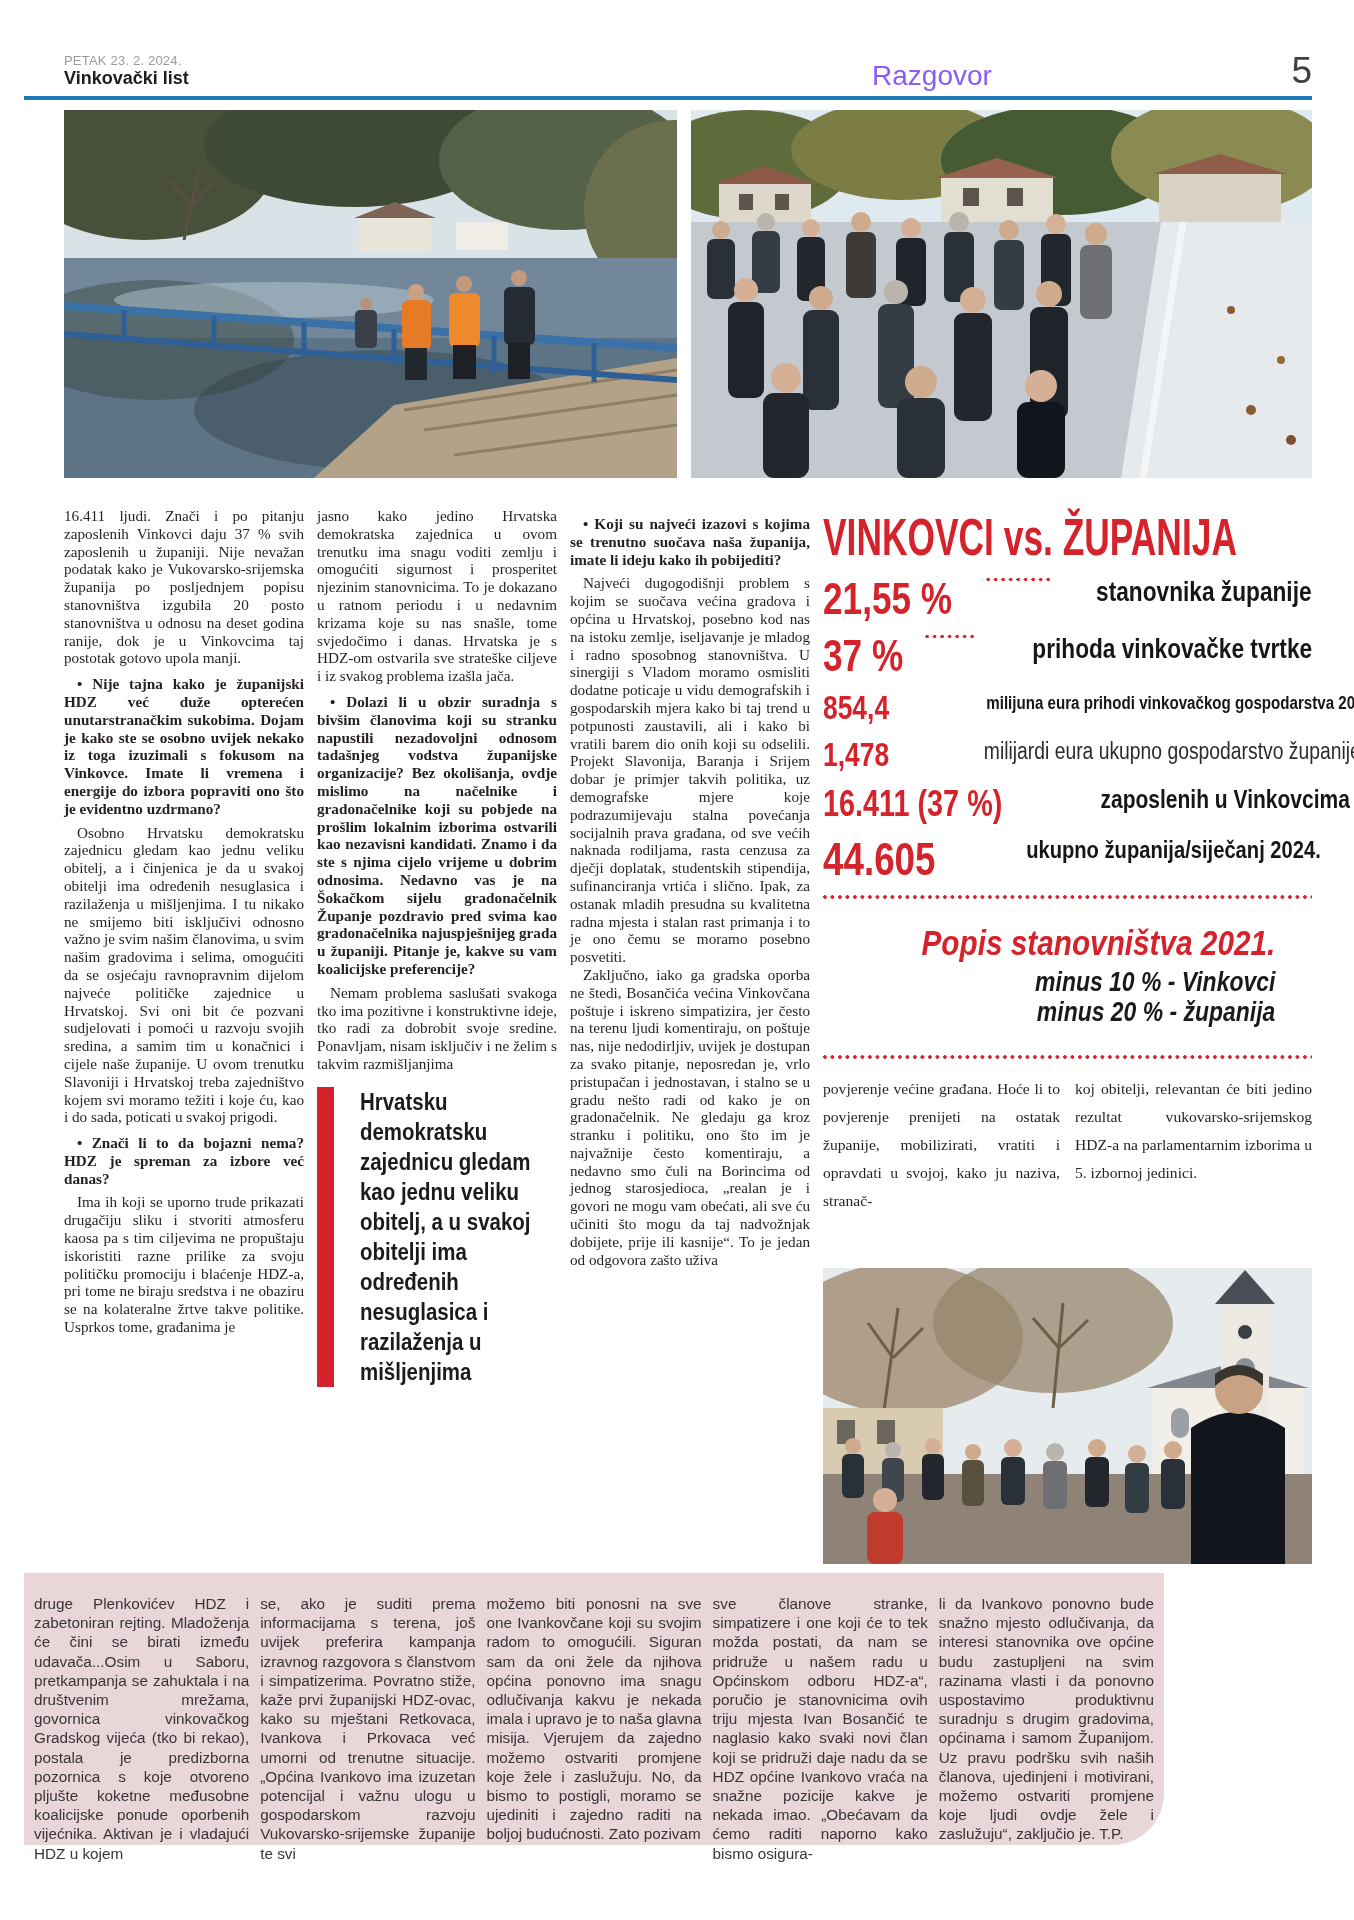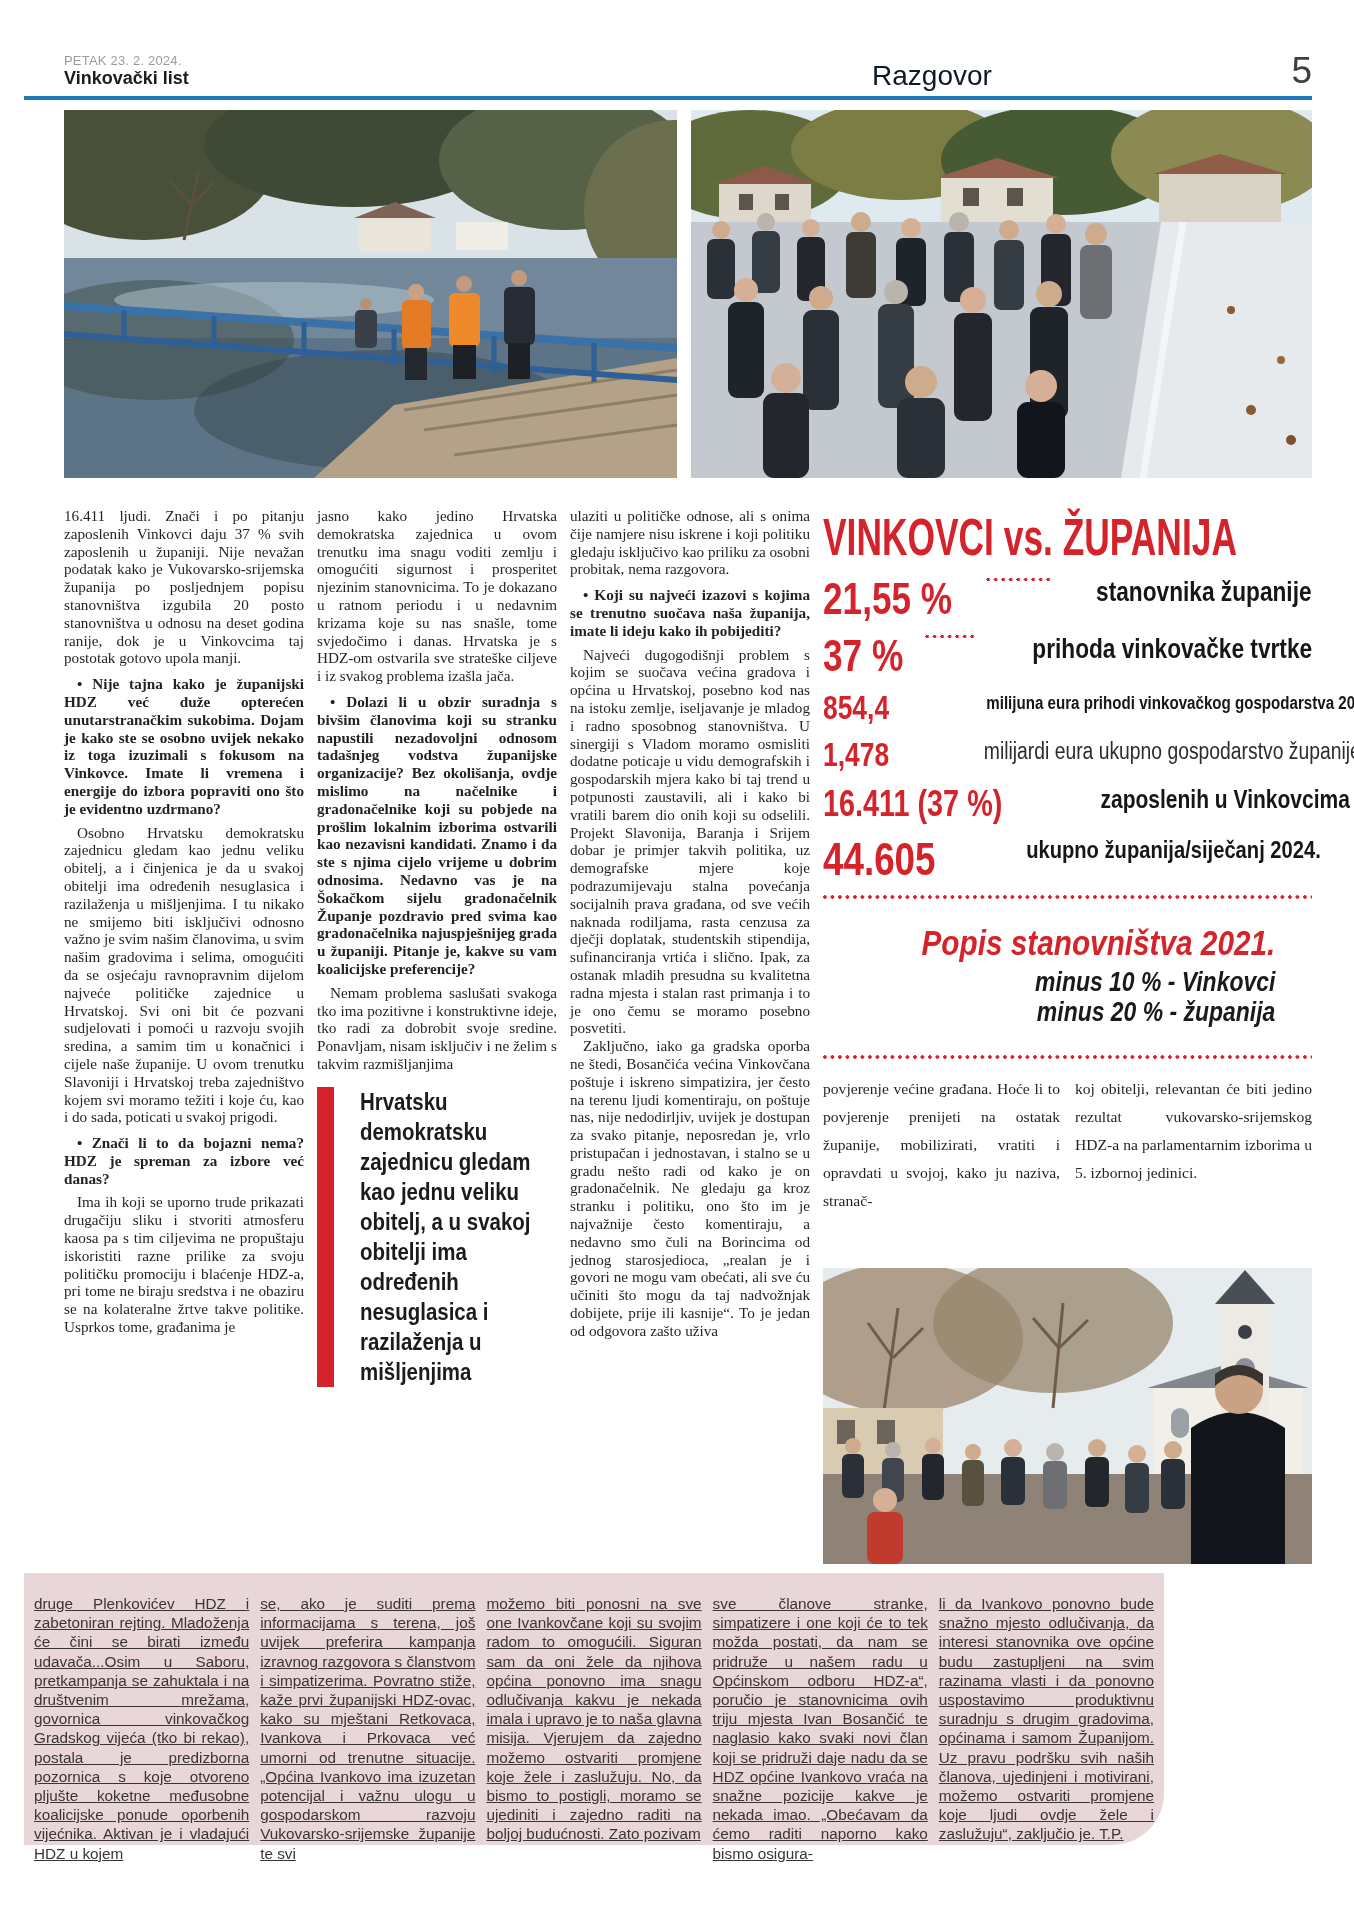--- a/index.html
+++ b/index.html
@@ -4,21 +4,21 @@
 <style>
   html,body{margin:0;padding:0;background:#ffffff;}
   .page{position:relative;width:1354px;height:1920px;background:#fff;overflow:hidden;
         font-family:"Liberation Serif", serif;color:#241f21;margin-left:24px;}
   
   .mast-date{position:absolute;left:40px;top:53px;font-family:"Liberation Sans",sans-serif;
              font-size:13px;color:#9b9b9b;letter-spacing:.2px;}
   .mast-title{position:absolute;left:40px;top:68px;font-family:"Liberation Sans",sans-serif;
               font-size:18px;font-weight:bold;color:#1d1d1b;text-align:right;}
   .section-title{position:absolute;left:908px;top:60px;transform:translateX(-50%);
-                 font-family:"Liberation Sans",sans-serif;font-size:28px;color:#0f172a;}
+                 font-family:"Liberation Sans",sans-serif;font-size:28px;color:#8b5cf6;}
   .page-number{position:absolute;right:66px;top:50px;font-family:"Liberation Sans",sans-serif;
                font-size:37px;font-weight:300;color:#3f3f3d;}
   .head-rule{position:absolute;left:0;top:96px;width:1288px;height:4px;background:#1e7ab6;}
   
   .photo{position:absolute;overflow:hidden;background:#cfd8dd;}
   .photo svg{display:block;}
   #photo1{left:40px;top:110px;width:613px;height:368px;}
   #photo2{left:667px;top:110px;width:621px;height:368px;}
   #photo3{left:799px;top:1268px;width:489px;height:296px;}
   
@@ -65,21 +65,21 @@
                 color:#d5232b;transform:scaleX(.85);transform-origin:50% 50%;margin:0 0 4px;}
   .census-line{font-family:"Liberation Sans",sans-serif;font-weight:bold;font-size:27px;
                line-height:30px;color:#1a1a1a;transform:scaleX(.85);transform-origin:50% 50%;margin:0;}
   .census + .dotted-rule{margin-top:28px;}
   .panel-cols{display:flex;gap:15px;margin-top:16px;}
   .panel-col{width:237px;font-size:15.6px;line-height:28px;text-align:justify;}
   
   .footer-strip{position:absolute;left:0;top:1573px;width:1140px;height:272px;
                 background:#e8d6d9;border-radius:0 0 52px 0;box-sizing:border-box;
                 padding:21px 10px 0 10px;display:flex;gap:11px;
-                font-family:"Liberation Sans",sans-serif;color:#3b3437;text-decoration:underline;}
+                font-family:"Liberation Sans",sans-serif;color:#3b3437;}
   .foot-col{flex:1 1 0;font-size:15.3px;line-height:19.2px;text-align:justify;}
 </style>
 </head>
 <body>
 
 <div class="page">
 
   <div class="mast-date">PETAK 23. 2. 2024.</div>
   <div class="mast-title">Vinkovački list</div>
   <div class="section-title">Razgovor</div>
@@ -194,21 +194,20 @@
   <div class="col" id="col2">
   <p class="para first">jasno kako jedino Hrvatska demokratska zajednica u ovom trenutku ima snagu voditi zemlju i omogućiti sigurnost i prosperitet njezinim stanovnicima. To je dokazano u ratnom periodu i u nedavnim krizama koje su nas snašle, tome svjedočimo i danas. Hrvatska je s HDZ-om ostvarila sve strateške ciljeve i iz svakog problema izašla jača.</p>
       <p class="para question">• Dolazi li u obzir suradnja s bivšim članovima koji su stranku napustili nezadovoljni odnosom tadašnjeg vodstva županijske organizacije? Bez okolišanja, ovdje mislimo na načelnike i gradonačelnike koji su pobjede na prošlim lokalnim izborima ostvarili kao nezavisni kandidati. Znamo i da ste s njima cijelo vrijeme u dobrim odnosima. Nedavno vas je na Šokačkom sijelu gradonačelnik Županje pozdravio pred svima kao gradonačelnika najuspješnijeg grada u županiji. Pitanje je, kakve su vam koalicijske preferencije?</p>
       <p class="para body">Nemam problema saslušati svakoga tko ima pozitivne i konstruktivne ideje, tko radi za dobrobit svoje sredine. Ponavljam, nisam isključiv i ne želim s takvim razmišljanjima</p>
       <div class="pullquote">
         <div class="pq-bar"></div>
         <div class="pq-text">Hrvatsku demokratsku zajednicu gledam kao jednu veliku obitelj, a u svakoj obitelji ima određenih nesuglasica i razilaženja u mišljenjima</div>
       </div>
     </div>
   <div class="col" id="col3">
-      <p class="para first">ulaziti u političke odnose, ali s onima čije namjere nisu iskrene i koji politiku gledaju isključivo kao priliku za osobni probitak, nema razgovora.</p>
       <p class="para question">• Koji su najveći izazovi s kojima se trenutno suočava naša županija, imate li ideju kako ih pobijediti?</p>
       <p class="para body">Najveći dugogodišnji problem s kojim se suočava većina gradova i općina u Hrvatskoj, posebno kod nas na istoku zemlje, iseljavanje je mladog i radno sposobnog stanovništva. U sinergiji s Vladom moramo osmisliti dodatne poticaje u vidu demografskih i gospodarskih mjera kako bi taj trend u potpunosti zaustavili, ali i kako bi vratili barem dio onih koji su odselili. Projekt Slavonija, Baranja i Srijem dobar je primjer takvih politika, uz demografske mjere koje podrazumijevaju stalna povećanja socijalnih prava građana, od sve većih naknada rodiljama, rasta cenzusa za dječji doplatak, studentskih stipendija, sufinanciranja vrtića i slično. Ipak, za ostanak mladih presudna su kvalitetna radna mjesta i stalan rast primanja i to je ono čemu se moramo posebno posvetiti.</p>
       <p class="para body">Zaključno, iako ga gradska oporba ne štedi, Bosančića većina Vinkovčana poštuje i iskreno simpatizira, jer često na terenu ljudi komentiraju, on poštuje nas, nije nedodirljiv, uvijek je dostupan za svako pitanje, neposredan je, vrlo pristupačan i jednostavan, i stalno se u gradu nešto radi od kako je on gradonačelnik. Ne gledaju ga kroz stranku i politiku, ono što im je najvažnije često komentiraju, a nedavno smo čuli na Borincima od jednog starosjedioca, „realan je i govori ne mogu vam obećati, ali sve ću učiniti što mogu da taj nadvožnjak dobijete, prije ili kasnije“. To je jedan od odgovora zašto uživa</p>
     </div>
 
   <div class="feature">
     <div class="f-title">VINKOVCI vs. ŽUPANIJA</div>
     <div>
         <div class="stat-row v-big">
           <span class="stat-value">21,55 %</span>

